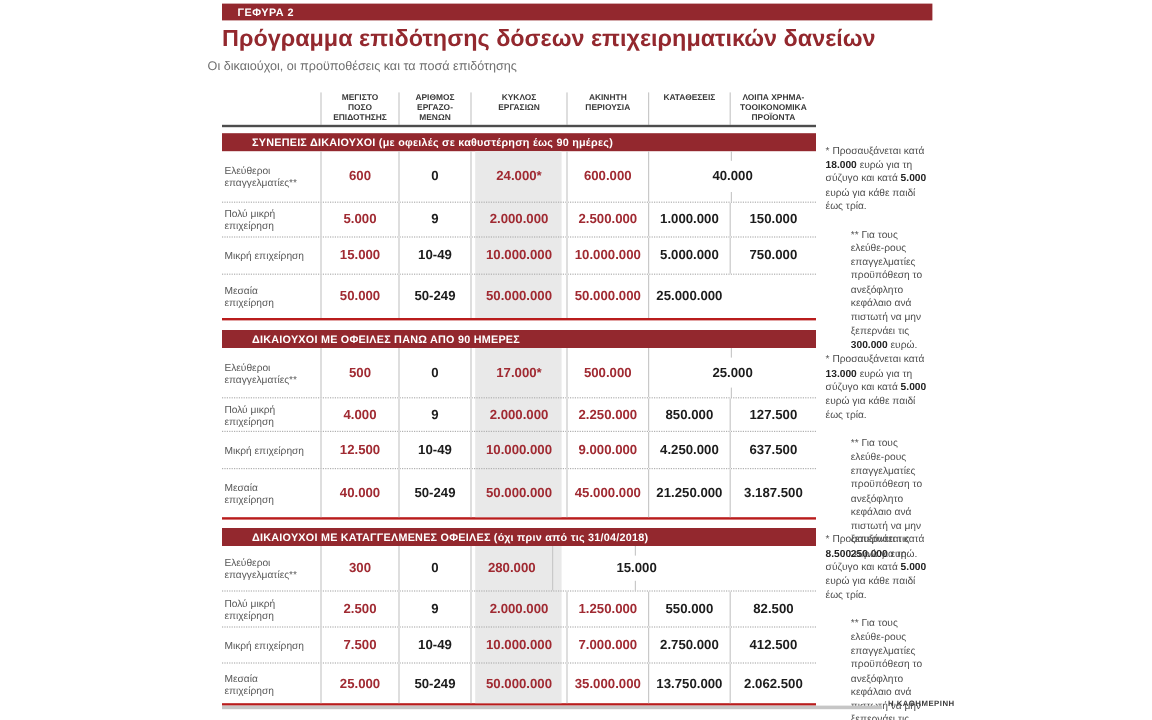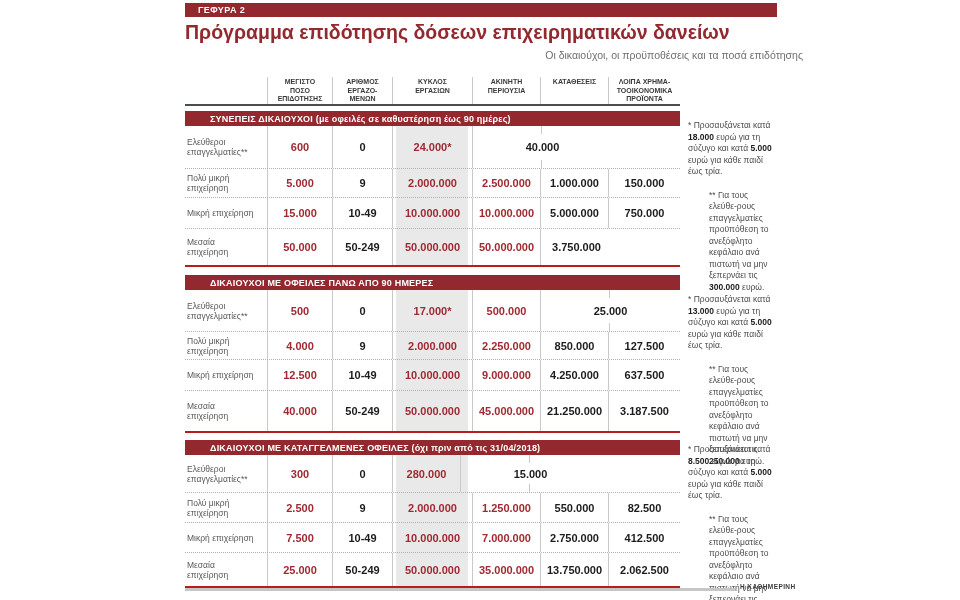--- a/index.html
+++ b/index.html
@@ -7,21 +7,21 @@
     width:960px;height:600px;position:relative;background:#ffffff;
     font-family:"Liberation Sans","DejaVu Sans",sans-serif;
     -webkit-font-smoothing:antialiased;overflow:hidden;
   }
   .abs{position:absolute;}
   
   .kicker-bar{left:185px;top:3px;width:592px;height:14px;background:#93282e;
     display:flex;align-items:center;}
   .kicker-bar span{color:#fff;font-size:9px;font-weight:bold;padding-left:13px;letter-spacing:.4px;}
   .title{left:185px;top:21px;width:600px;font-size:19.5px;font-weight:bold;color:#93282e;}
-  .subtitle{left:203px;top:49px;width:600px;font-size:10.5px;color:#6f6f6f;text-align:right;}
+  .subtitle{left:173px;top:49px;width:600px;font-size:10.5px;color:#6f6f6f;}
   
   .col-headers{left:185px;top:77px;width:495px;height:27px;display:flex;}
   .col-headers .hcell{box-sizing:border-box;border-left:1px solid #c9c9c9;
     display:flex;justify-content:center;text-align:center;
     font-size:7px;font-weight:bold;color:#3a3a3a;line-height:8.5px;
     white-space:pre-line;padding-top:1px;}
   .col-headers .spacer{width:82px;border:none;}
   .w1{width:65px;}.w2{width:60px;}.w3{width:80px;}.w4{width:68px;}.w5{width:68px;}.w6{width:72px;}
   .dark-line{left:185px;top:104px;width:495px;height:2px;background:#4d4d4d;}
   
@@ -85,20 +85,21 @@
     <span>ΣΥΝΕΠΕΙΣ ΔΙΚΑΙΟΥΧΟΙ (με οφειλές σε καθυστέρηση έως 90 ημέρες)</span>
   </div>
   <div class="rows">
     <div class="shade"></div>
     <div class="row" style="height:42px">
       <div class="cell lbl">Ελεύθεροι
 επαγγελματίες**</div>
       <div class="cell vline w1 red">600</div>
       <div class="cell vline w2 blk">0</div>
       <div class="cell vline w3 red">24.000*</div>
+      <div class="cell vline w4 red">600.000</div>
       <div class="cell vline merged blk">
         <span class="tick-top"></span>
         <span class="tick-bot"></span>
         <span>40.000</span>
       </div>
     </div>
     <div class="row" style="height:29px">
       <div class="cell lbl">Πολύ μικρή
 επιχείρηση</div>
       <div class="cell vline w1 red">5.000</div>
@@ -117,21 +118,21 @@
       <div class="cell vline w5 blk">5.000.000</div>
       <div class="cell vline w6 blk">750.000</div>
     </div>
     <div class="row" style="height:37px">
       <div class="cell lbl">Μεσαία
 επιχείρηση</div>
       <div class="cell vline w1 red">50.000</div>
       <div class="cell vline w2 blk">50-249</div>
       <div class="cell vline w3 red">50.000.000</div>
       <div class="cell vline w4 red">50.000.000</div>
-      <div class="cell vline w6 blk">3.750.000</div>
+      <div class="cell vline w5 blk">25.000.000</div>
     </div>
   </div>
 </div>
 <div class="abs notes" style="top:120px">
   <p><span>* Προσαυξάνεται κατά </span><b>18.000</b><span> ευρώ για τη σύζυγο και κατά </span><b>5.000</b><span> ευρώ για κάθε παιδί έως τρία.</span></p>
   <p><span>** Για τους ελεύθε-ρους επαγγελματίες προϋπόθεση το ανεξόφλητο κεφάλαιο ανά πιστωτή να μην ξεπερνάει τις </span><b>300.000</b><span> ευρώ.</span></p>
 </div>
 
 <div class="abs section" style="top:275px">
   <div class="sec-bar">

